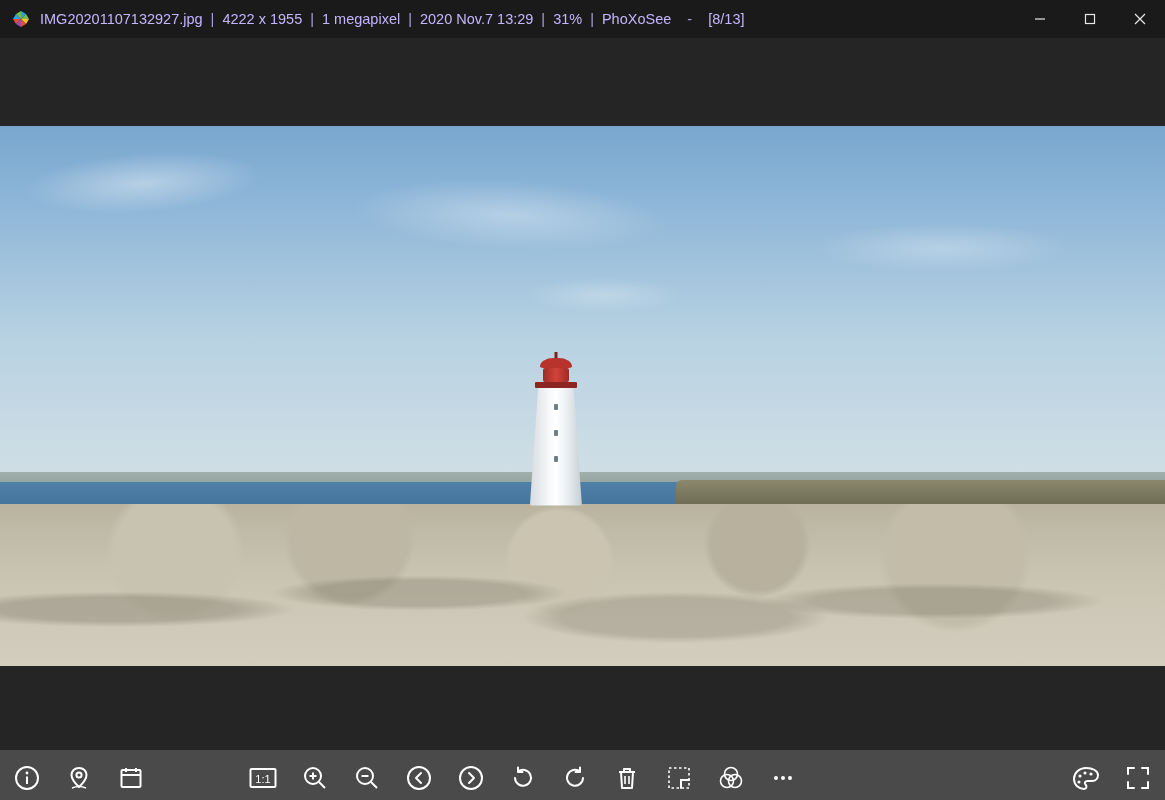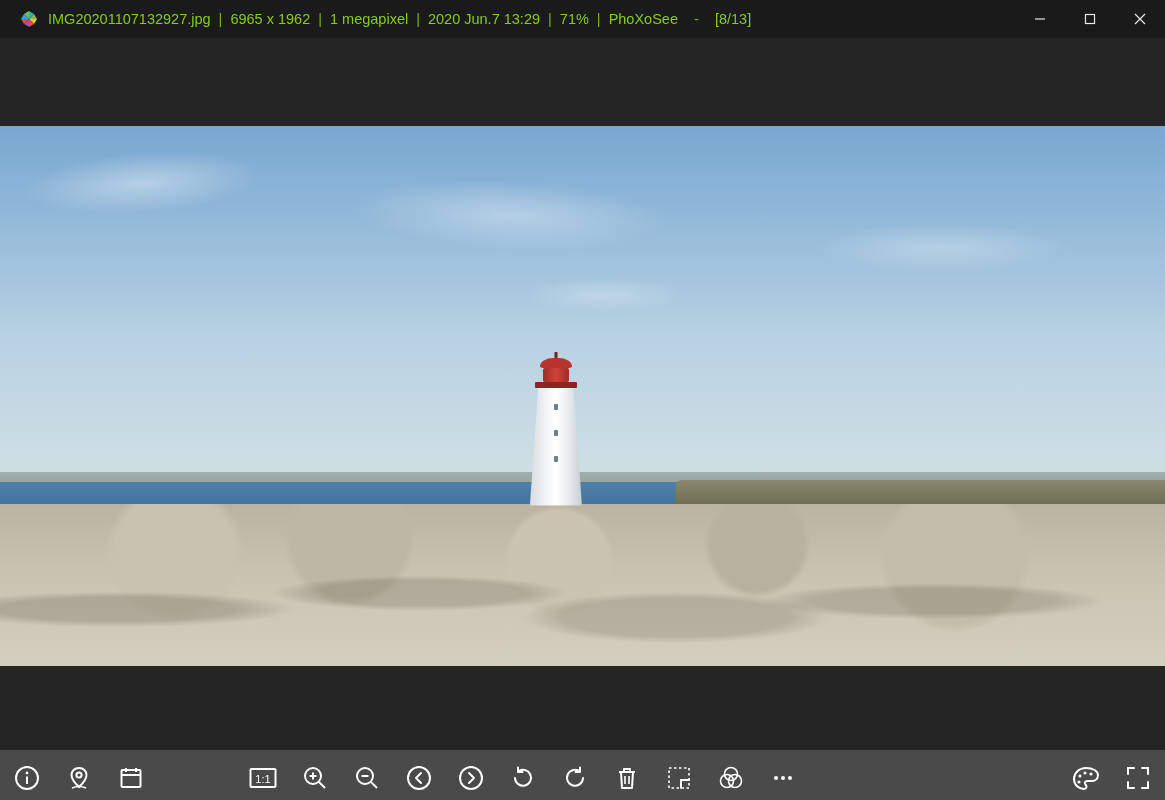--- a/index.html
+++ b/index.html
@@ -8,23 +8,23 @@
   background: #252525;
   font-family: "Segoe UI", Arial, sans-serif;
   color: #fff;
   overflow: hidden;
 }
 .titlebar {
   height: 38px;
   background: #1a1a1a;
   display: flex;
   align-items: center;
-  padding-left: 20px;
+  padding-left: 12px;
   font-size: 14.5px;
-  color: #84cc16;
+  color: #c4b5fd;
   user-select: none;
 }
 .app-icon-box {
   width: 18px; height: 18px;
   margin-right: 10px;
   position: relative;
 }
 .title-text { flex: 0 0 auto; white-space: nowrap; }
 .title-sep { padding: 0 8px; opacity: 0.85; }
 .title-spacer { flex: 1; }
@@ -182,27 +182,27 @@
       <path d="M17 9 L14 14 L9 9 Z" fill="#f5c22b"></path>
       <path d="M14 14 L9 17 L9 9 Z" fill="#e64b3c"></path>
       <path d="M9 17 L4 14 L9 9 Z" fill="#9b4fad"></path>
       <path d="M4 14 L1 9 L9 9 Z" fill="#e64b3c"></path>
       <path d="M1 9 L4 4 L9 9 Z" fill="#2aa6e0"></path>
       <path d="M4 4 L9 1 L9 9 Z" fill="#7bbb4d"></path>
     </svg>
   </div>
   <span class="title-text">IMG20201107132927.jpg</span>
   <span class="title-sep">|</span>
-  <span class="title-text">6965 x 1962</span>
+  <span class="title-text">4222 x 1955</span>
   <span class="title-sep">|</span>
   <span class="title-text">1 megapixel</span>
   <span class="title-sep">|</span>
-  <span class="title-text">2020 Jun.7 13:29</span>
-  <span class="title-sep">|</span>
-  <span class="title-text">71%</span>
+  <span class="title-text">2020 Nov.7 13:29</span>
+  <span class="title-sep">|</span>
+  <span class="title-text">31%</span>
   <span class="title-sep">|</span>
   <span class="title-text">PhoXoSee</span>
   <span class="title-sep">&nbsp;&nbsp;-&nbsp;&nbsp;</span>
   <span class="title-text">[8/13]</span>
   <span class="title-spacer"></span>
   <div class="win-controls">
     <div class="win-btn">
       <svg width="12" height="12">
           <line x1="1" y1="6" x2="11" y2="6" stroke="#fff" stroke-width="1.2"></line>
         </svg>

